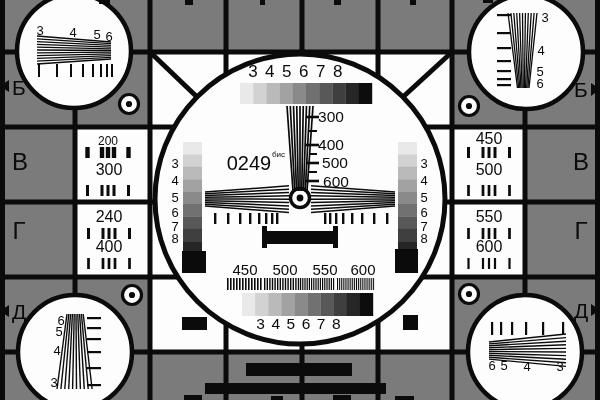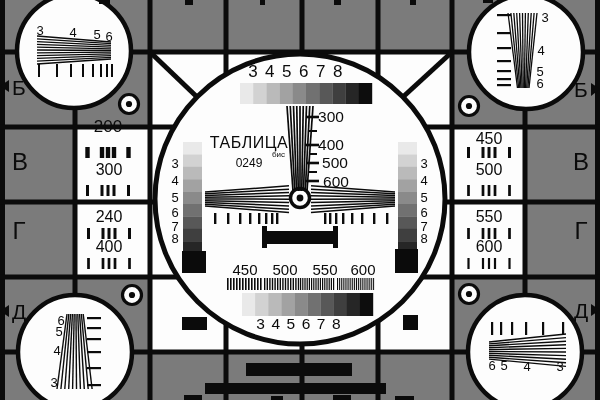--- a/index.html
+++ b/index.html
@@ -357,22 +357,21 @@
         <rect x="99" y="0" width="11" height="4" fill="#0b0b0b"></rect>
         <rect x="483" y="0" width="10" height="3" fill="#0b0b0b"></rect>
         <rect x="184" y="395" width="18" height="5" fill="#0b0b0b"></rect>
         <rect x="271" y="396" width="12" height="4" fill="#0b0b0b"></rect>
         <rect x="333" y="395" width="18" height="5" fill="#0b0b0b"></rect>
         <rect x="395" y="396" width="19" height="4" fill="#0b0b0b"></rect>
       </g>
   </svg>
 
   <div class="t" style="left:296px;top:71px;font-size:17px;letter-spacing:1.4px">3 4 5 6 7 8</div>
-  <div class="t" style="left:249px;top:143px;font-size:16px;letter-spacing:.5px">ТАБЛИЦА</div>
-  <div class="t" style="left:249px;top:163px;font-size:12px">0249</div>
+  <div class="t" style="left:249px;top:163px;font-size:20px">0249</div>
   <div class="t tl" style="left:272px;top:151px;font-size:8px">бис</div>
   <div class="t" style="left:331px;top:117px;font-size:15.5px">300</div>
   <div class="t" style="left:331px;top:145px;font-size:15.5px">400</div>
   <div class="t" style="left:335px;top:163px;font-size:15.5px">500</div>
   <div class="t" style="left:336px;top:182px;font-size:15.5px">600</div>
   <div class="t" style="left:245px;top:269px;font-size:15px">450</div>
   <div class="t" style="left:285px;top:269px;font-size:15px">500</div>
   <div class="t" style="left:325px;top:269px;font-size:15px">550</div>
   <div class="t" style="left:363px;top:269px;font-size:15px">600</div>
   <div class="t" style="left:299px;top:324px;font-size:15.5px;letter-spacing:1.1px">3 4 5 6 7 8</div>
@@ -384,21 +383,21 @@
   <div class="t" style="left:175px;top:226px;font-size:13px">7</div>
   <div class="t" style="left:175px;top:238px;font-size:13px">8</div>
   <div class="t" style="left:424px;top:163px;font-size:13px">3</div>
   <div class="t" style="left:424px;top:180px;font-size:13px">4</div>
   <div class="t" style="left:424px;top:197px;font-size:13px">5</div>
   <div class="t" style="left:424px;top:212px;font-size:13px">6</div>
   <div class="t" style="left:424px;top:226px;font-size:13px">7</div>
   <div class="t" style="left:424px;top:238px;font-size:13px">8</div>
 
   <div class="t" style="left:20px;top:162px;font-size:24px">В</div>
-  <div class="t" style="left:108px;top:126px;font-size:17px">200</div>
+  <div class="t" style="left:108px;top:141px;font-size:12px">200</div>
   <div class="t" style="left:109px;top:170px;font-size:16px">300</div>
   <div class="t" style="left:19px;top:231px;font-size:24px">Г</div>
   <div class="t" style="left:109px;top:217px;font-size:16px">240</div>
   <div class="t" style="left:109px;top:247px;font-size:16px">400</div>
   <div class="t" style="left:581px;top:162px;font-size:24px">В</div>
   <div class="t" style="left:489px;top:139px;font-size:16px">450</div>
   <div class="t" style="left:489px;top:170px;font-size:16px">500</div>
   <div class="t" style="left:581px;top:231px;font-size:24px">Г</div>
   <div class="t" style="left:489px;top:217px;font-size:16px">550</div>
   <div class="t" style="left:489px;top:247px;font-size:16px">600</div>

